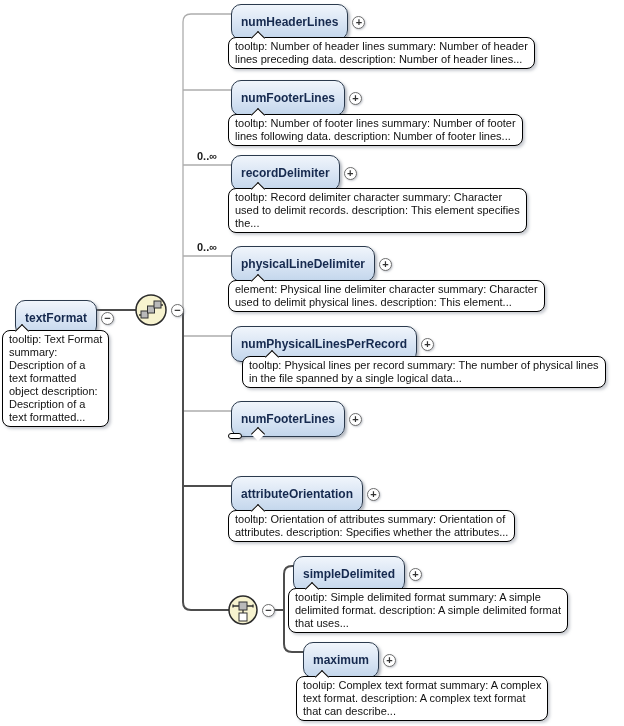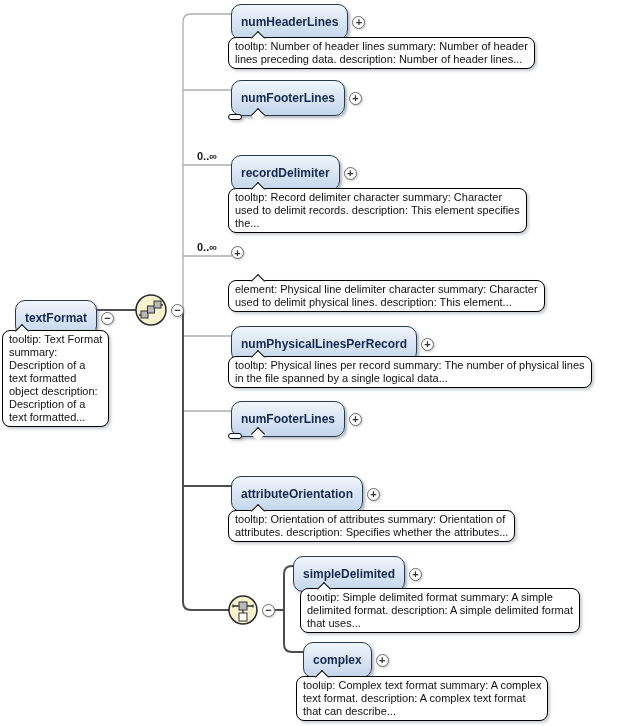--- a/index.html
+++ b/index.html
@@ -89,53 +89,58 @@
   </div>
 
   <div class="row" style="left:231px;top:80px">
     <div class="node">
       <span class="lbl">numFooterLines</span>
     </div>
     <span class="pm">+</span>
   </div>
   <div class="tip" style="left:228px;top:114px">
     <span class="caret" style="left:24px"></span>
+    <span class="tip-text">tooltip: Number of footer lines summary: Number of footer
+lines following data. description: Number of footer lines...</span>
   </div>
 
   <span class="card" style="left:197px;top:150px">0..∞</span>
   <div class="row" style="left:231px;top:155px">
     <div class="node">
       <span class="lbl">recordDelimiter</span>
     </div>
     <span class="pm">+</span>
   </div>
   <div class="tip" style="left:228px;top:188px">
     <span class="caret" style="left:24px"></span>
     <span class="tip-text">tooltip: Record delimiter character summary: Character
 used to delimit records. description: This element specifies
 the...</span>
   </div>
 
   <span class="card" style="left:197px;top:241px">0..∞</span>
   <div class="row" style="left:231px;top:246px">
+    <div class="node">
+      <span class="lbl">physicalLineDelimiter</span>
+    </div>
     <span class="pm">+</span>
   </div>
   <div class="tip" style="left:228px;top:280px">
     <span class="caret" style="left:24px"></span>
     <span class="tip-text">element: Physical line delimiter character summary: Character
 used to delimit physical lines. description: This element...</span>
   </div>
 
   <div class="row" style="left:231px;top:326px">
     <div class="node">
       <span class="lbl">numPhysicalLinesPerRecord</span>
     </div>
     <span class="pm">+</span>
   </div>
-  <div class="tip" style="left:228px;top:356px">
+  <div class="tip" style="left:242px;top:356px">
     <span class="caret" style="left:24px"></span>
     <span class="tip-text">tooltip: Physical lines per record summary: The number of physical lines
 in the file spanned by a single logical data...</span>
   </div>
 
   <div class="row" style="left:231px;top:401px">
     <div class="node">
       <span class="lbl">numFooterLines</span>
     </div>
     <span class="pm">+</span>
@@ -167,30 +172,30 @@
     </span>
     <span class="pm">−</span>
   </div>
 
   <div class="row" style="left:293px;top:556px">
     <div class="node">
       <span class="lbl">simpleDelimited</span>
     </div>
     <span class="pm">+</span>
   </div>
-  <div class="tip" style="left:300px;top:588px">
+  <div class="tip" style="left:288px;top:588px">
     <span class="caret" style="left:18px"></span>
     <span class="tip-text">tooltip: Simple delimited format summary: A simple
 delimited format. description: A simple delimited format
 that uses...</span>
   </div>
 
   <div class="row" style="left:303px;top:642px">
     <div class="node">
-      <span class="lbl">complex</span>
+      <span class="lbl">maximum</span>
     </div>
     <span class="pm">+</span>
   </div>
   <div class="tip" style="left:296px;top:676px">
     <span class="caret" style="left:20px"></span>
     <span class="tip-text">tooltip: Complex text format summary: A complex
 text format. description: A complex text format
 that can describe...</span>
   </div>
 

